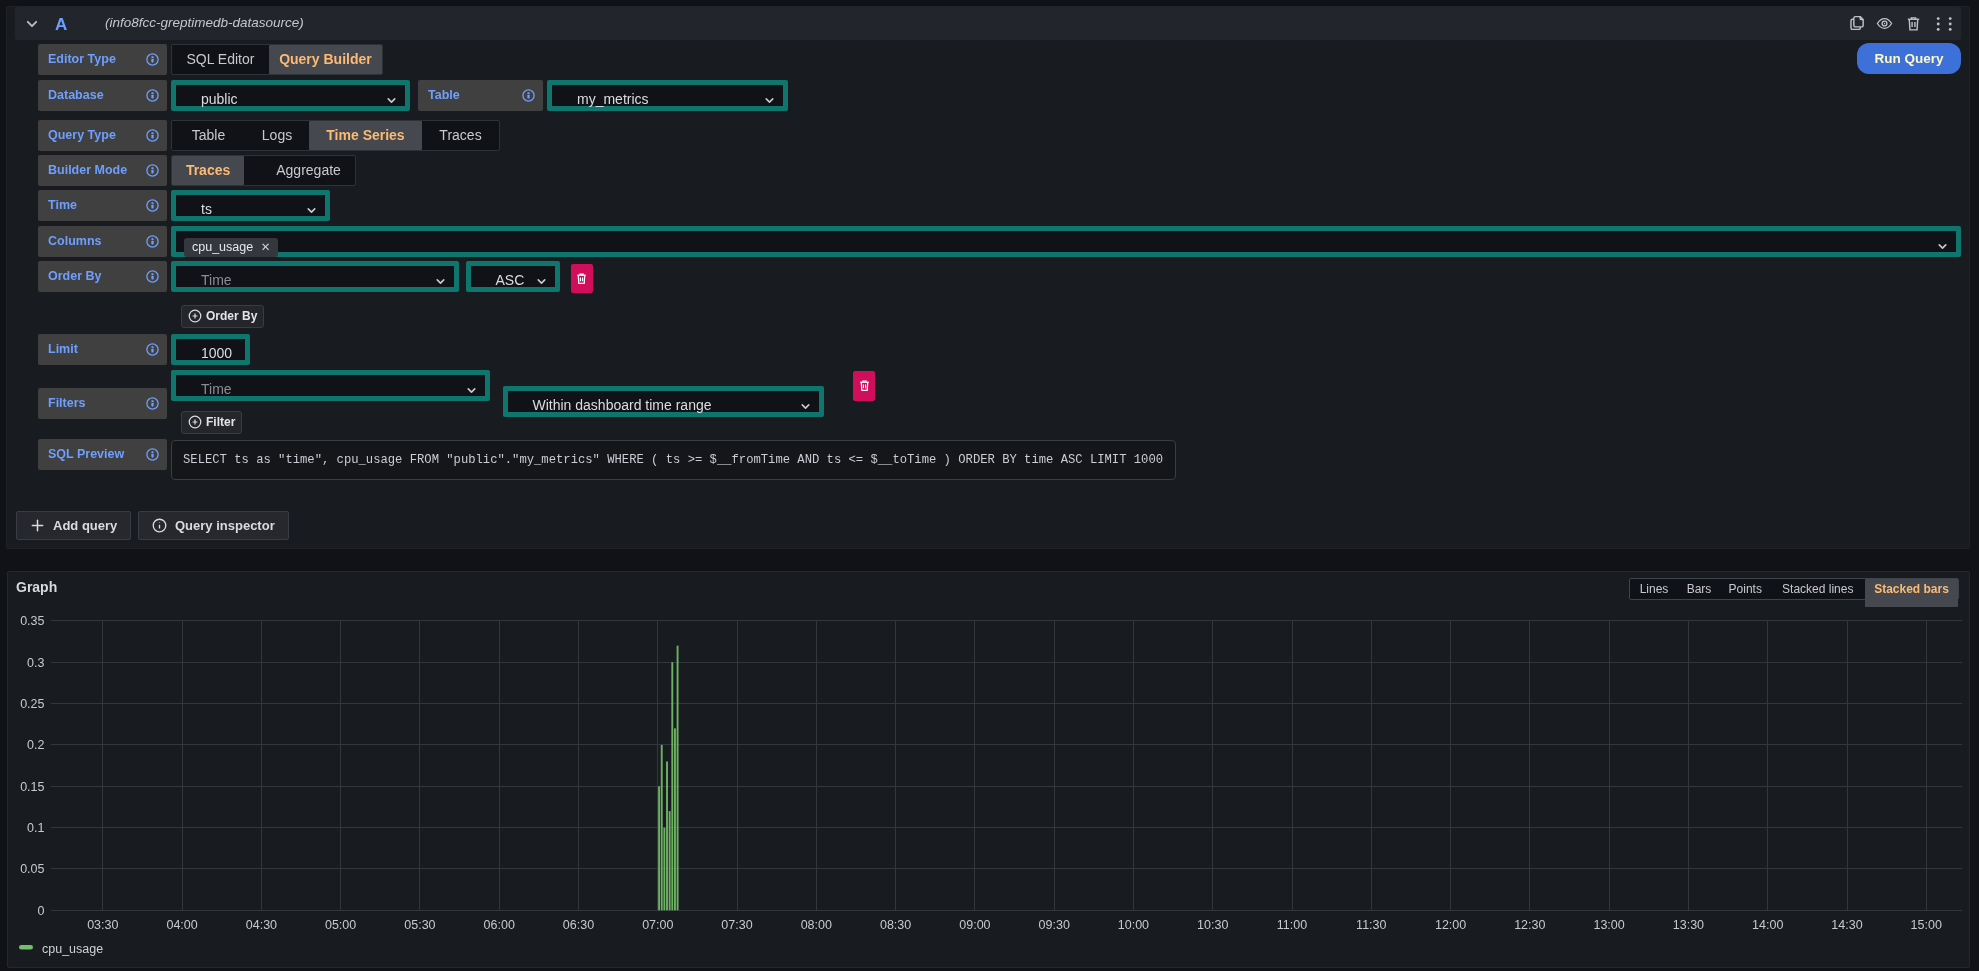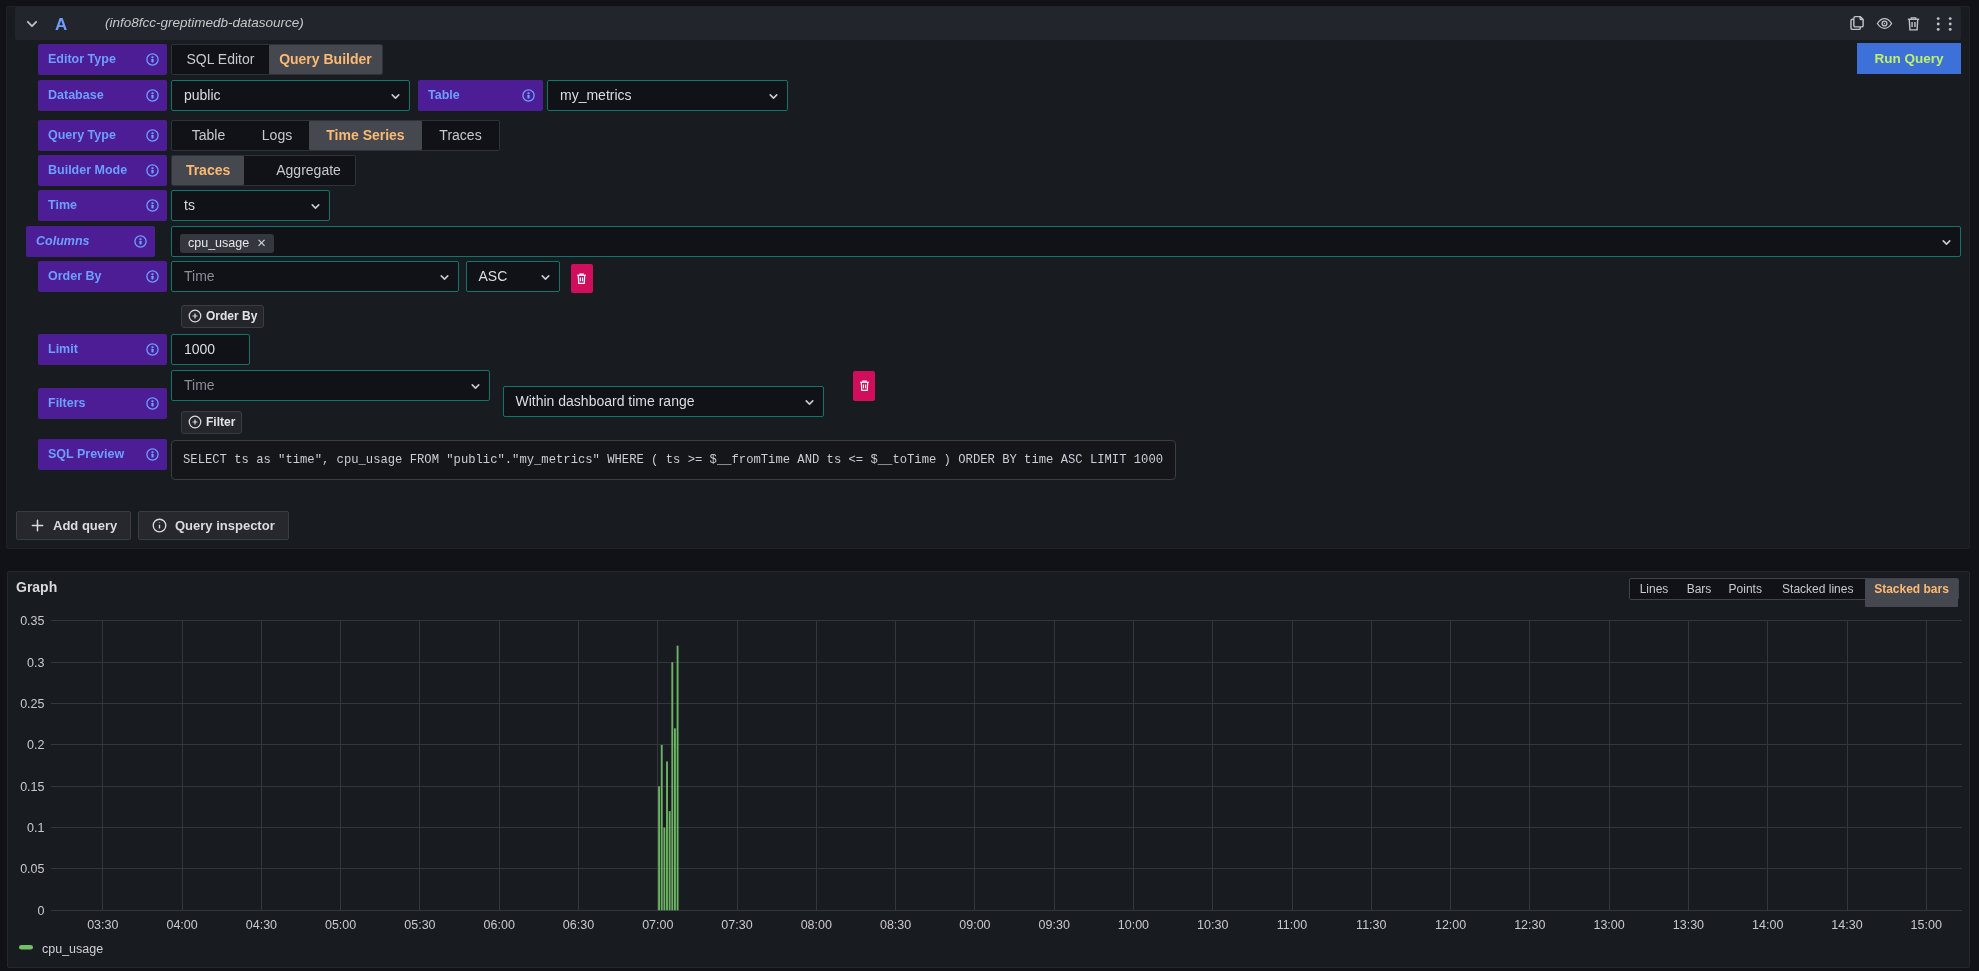--- a/index.html
+++ b/index.html
@@ -1,23 +1,23 @@
 <!DOCTYPE html>
 <html><head>
 <meta charset="utf-8">
 <style>
   * { margin:0; padding:0; box-sizing:border-box; }
   html,body { width:1979px; height:971px; background:#111217; font-family:"Liberation Sans", sans-serif; overflow:hidden; }
   .abs { position:absolute; }
   .card { position:absolute; left:6px; top:6px; width:1964px; height:543px; background:#181B1F; border:1px solid #202227; border-radius:2px; }
   .qheader { position:absolute; left:15px; top:7px; width:1946px; height:33px; background:#22252B; border-radius:2px; }
   .gpanel { position:absolute; left:7px; top:571px; width:1963px; height:397px; background:#181B1F; border:1px solid #25272C; border-radius:2px; }
-  .lbl { position:absolute; width:129px; height:31px; background:#4c1d95; border-radius:2px; color:#6E9FFF; font-size:12.5px; font-weight:700; line-height:31px; padding-left:10px; }
+  .lbl { position:absolute; width:129px; height:31px; background:#404040; border-radius:2px; color:#6E9FFF; font-size:12.5px; font-weight:700; line-height:31px; padding-left:10px; }
   .lbl svg { position:absolute; right:8px; top:9px; }
-  .sel { position:absolute; height:31px; background:#111217; border:1px solid #0f766e; border-radius:2px; color:#DCDDE1; font-size:14px; line-height:29px; padding-left:12px; }
+  .sel { position:absolute; height:31px; background:#111217; border:5px solid #0f766e; border-radius:2px; color:#DCDDE1; font-size:14px; line-height:29px; padding-left:25px; }
   .sel .chev { position:absolute; right:7px; top:9px; }
   .ph { color:#8B8D96; }
   .rgroup { position:absolute; height:31px; background:#111217; border:1px solid #2F3237; border-radius:2px; display:flex; }
   .ropt { height:29px; line-height:29px; font-size:14px; color:#C8C9CE; text-align:center; }
   .ropt.on { background:#45484E; color:#fdba74; font-weight:700; border-radius:1px; }
   .trashbtn { position:absolute; width:22px; height:29.5px; background:#D10E5C; border-radius:2px; display:flex; align-items:center; justify-content:center; }
   .addbtn { position:absolute; height:23px; background:#24262B; border:1px solid #393C42; border-radius:3px; color:#E3E4E8; font-size:12px; font-weight:700; line-height:21px; display:flex; align-items:center; padding:0 6px; }
   .addbtn svg { margin-right:4px; }
   .bigbtn { position:absolute; height:29px; background:#26282E; border:1px solid #393C42; border-radius:2px; color:#DADBE0; font-size:13px; font-weight:700; display:flex; align-items:center; padding:0 13px; }
   .bigbtn svg { margin-right:8px; }
@@ -51,21 +51,21 @@
   <svg class="abs" style="left:1920px;top:9px" width="18" height="17" viewBox="0 0 18 17" fill="#C0C2C8">
       <circle cx="3.2" cy="2.6" r="1.45"></circle>
       <circle cx="15.2" cy="2.6" r="1.45"></circle>
       <circle cx="3.2" cy="8" r="1.45"></circle>
       <circle cx="15.2" cy="8" r="1.45"></circle>
       <circle cx="3.2" cy="13.4" r="1.45"></circle>
       <circle cx="15.2" cy="13.4" r="1.45"></circle>
     </svg>
 </div>
 
-<div class="abs" style="left:1857px;top:43px;width:104px;height:31px;background:#3D71D9;border-radius:0;color:#bef264;font-size:13.5px;font-weight:700;text-align:center;line-height:31px;">Run Query</div>
+<div class="abs" style="left:1857px;top:43px;width:104px;height:31px;background:#3D71D9;border-radius:12px;color:#fef9c3;font-size:13.5px;font-weight:700;text-align:center;line-height:31px;">Run Query</div>
 
 <div class="lbl" style="left:38px;top:43.5px;">Editor Type<svg width="13" height="13" viewBox="0 0 16 16" fill="#6E9FFF" stroke="none">
       <circle cx="8" cy="8" r="6.9" fill="none" stroke="#6E9FFF" stroke-width="1.6"></circle>
       <rect x="6.65" y="7" width="2.7" height="4.6" rx="0.7"></rect>
       <rect x="6.65" y="3.9" width="2.7" height="2.3" rx="0.7"></rect>
     </svg></div>
 <div class="rgroup" style="left:171px;top:43.5px;width:212px;">
   <div class="ropt" style="width:107px;">SQL Editor</div>
   <div class="ropt on" style="width:125px;">Query Builder</div>
 </div>
@@ -111,21 +111,21 @@
 
 <div class="lbl" style="left:38px;top:190px;">Time<svg width="13" height="13" viewBox="0 0 16 16" fill="#6E9FFF" stroke="none">
       <circle cx="8" cy="8" r="6.9" fill="none" stroke="#6E9FFF" stroke-width="1.6"></circle>
       <rect x="6.65" y="7" width="2.7" height="4.6" rx="0.7"></rect>
       <rect x="6.65" y="3.9" width="2.7" height="2.3" rx="0.7"></rect>
     </svg></div>
 <div class="sel" style="left:171px;top:190px;width:159px;">ts<svg class="chev" width="13" height="13" viewBox="0 0 16 16" fill="none" stroke="#C8C9CE" stroke-width="2" stroke-linecap="round" stroke-linejoin="round">
       <polyline points="4,6 8,10 12,6"></polyline>
     </svg></div>
 
-<div class="lbl" style="left:26px;top:225.5px;font-style:italic;">Columns<svg width="13" height="13" viewBox="0 0 16 16" fill="#6E9FFF" stroke="none">
+<div class="lbl" style="left:38px;top:225.5px;">Columns<svg width="13" height="13" viewBox="0 0 16 16" fill="#6E9FFF" stroke="none">
       <circle cx="8" cy="8" r="6.9" fill="none" stroke="#6E9FFF" stroke-width="1.6"></circle>
       <rect x="6.65" y="7" width="2.7" height="4.6" rx="0.7"></rect>
       <rect x="6.65" y="3.9" width="2.7" height="2.3" rx="0.7"></rect>
     </svg></div>
 <div class="sel" style="left:171px;top:225.5px;width:1790px;">
   <div class="abs" style="left:8px;top:7.5px;height:18.5px;background:#34373D;border-radius:3px;color:#E6E7E9;font-size:12.5px;line-height:18.5px;padding:0 8px;">cpu_usage <span style="color:#D2D3D7;font-size:11.5px;margin-left:4px;">✕</span></div>
   <svg class="chev" width="13" height="13" viewBox="0 0 16 16" fill="none" stroke="#C8C9CE" stroke-width="2" stroke-linecap="round" stroke-linejoin="round">
       <polyline points="4,6 8,10 12,6"></polyline>
     </svg>
 </div>

